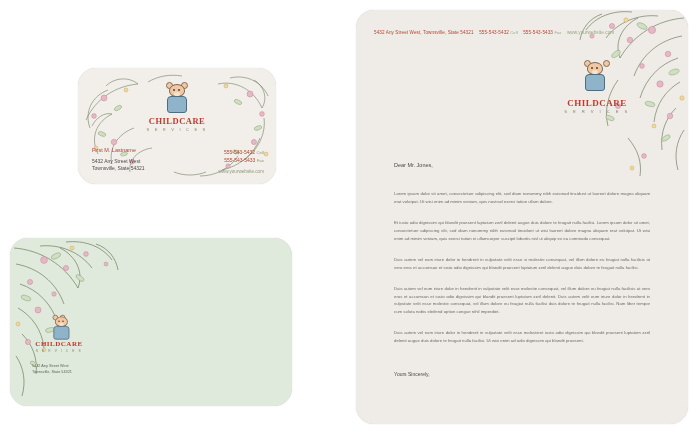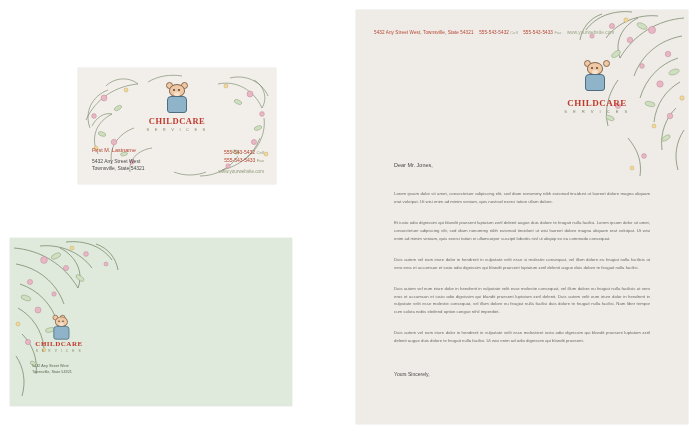--- a/index.html
+++ b/index.html
@@ -13,20 +13,21 @@
     font-family: "Liberation Sans", sans-serif;
     overflow: hidden;
     position: relative;
   }
 
   
   .sheet {
     position: absolute;
     background: #efece8;
     box-sizing: border-box;
+    border-radius: 18px;
   }
 
   
   #business-card {
     left: 78px;
     top: 68px;
     width: 198px;
     height: 116px;
     background: #f2efeb;
     box-shadow: 0 0 1px rgba(0,0,0,0.25);

